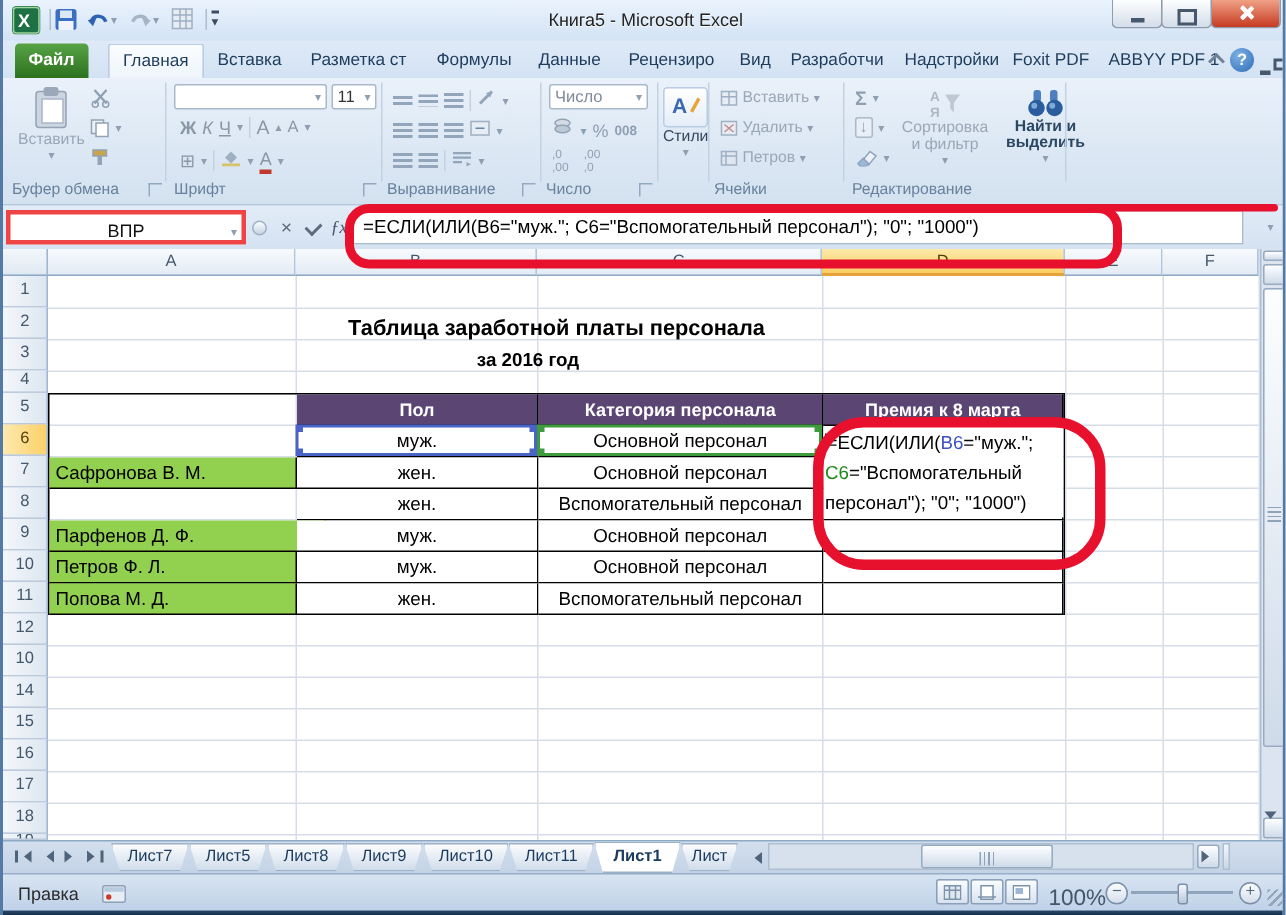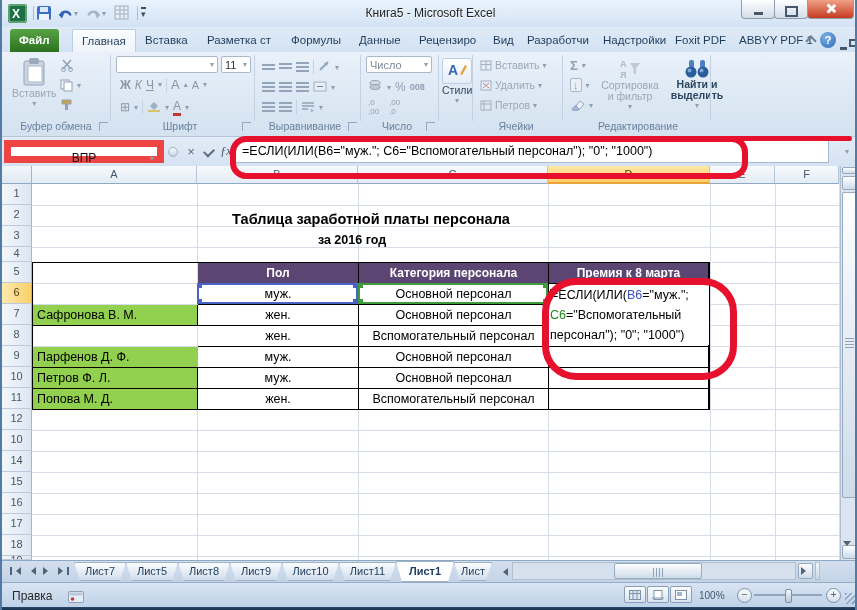--- a/index.html
+++ b/index.html
@@ -26,35 +26,35 @@
   .rtabs{left:0;top:27px;width:857px;height:25px;background:linear-gradient(#dfeaf7,#d3e2f3);}
   .rtab{position:absolute;top:2px;height:23px;line-height:23px;padding:0 9px;font-size:11.5px;color:#1e3c5c;}
   .rtab.active{background:linear-gradient(#fbfdfe,#eef4fb);border:1px solid #b9cde4;border-bottom:none;border-radius:2px 2px 0 0;}
   .rtab.file{background:linear-gradient(#57a345,#2c711f);color:#fff;font-weight:bold;border-radius:3px 3px 0 0;top:2px;}
   .chev{display:inline-block;width:6px;height:6px;border-left:2px solid #6f8196;border-top:2px solid #6f8196;transform:rotate(45deg);}
   .help{width:16px;height:16px;border-radius:50%;background:radial-gradient(circle at 35% 30%,#7cb0e4,#2f6db8);color:#fff;font-weight:bold;font-size:11px;}
 
   
   .ribbon{left:0;top:52px;width:857px;height:85px;background:linear-gradient(#eaf1fa,#dce8f4 55%,#d4e1ef);border-bottom:1px solid #b4c6dc;box-sizing:border-box;}
   .gdiv{position:absolute;top:3px;width:1px;height:66px;background:#c3d2e2;}
-  .glabel{position:absolute;top:68px;font-size:10.5px;color:#68829e;text-align:center;}
+  .glabel{position:absolute;top:68px;font-size:10.5px;color:#68829e;}
   .dlg{position:absolute;top:70px;width:8px;height:8px;border-left:1px solid #93a9c1;border-top:1px solid #93a9c1;}
   .gl{color:#8f9fb2;}
   .dd{font-size:8px;color:#8f9fb2;}
   .combo{position:absolute;height:17px;background:#fff;border:1px solid #aab9ca;border-radius:2px;font-size:11px;color:#7d8a9a;
          display:flex;align-items:center;padding:0 3px;justify-content:space-between;box-sizing:border-box;}
   .bars{display:inline-block;width:13px;height:10px;background:repeating-linear-gradient(#93a5ba 0 2px,transparent 2px 4px);}
   .btnletter{font-size:12px;color:#8a97a6;}
   .minirow{position:absolute;display:flex;align-items:center;gap:4px;}
   .bigbtn{position:absolute;display:flex;flex-direction:column;align-items:center;font-size:10.5px;color:#9aa7b5;}
   .cellrow{position:absolute;display:flex;align-items:center;gap:3px;font-size:10.5px;color:#9aa7b5;}
 
   
   .fbar{left:0;top:137px;width:857px;height:29px;background:linear-gradient(#e2ecf8,#d5e2f1);}
-  .nbox{left:2px;top:140px;width:160px;height:23px;background:#fff;border:7px solid #ef4444;box-sizing:border-box;}
+  .nbox{left:2px;top:140px;width:160px;height:23px;background:#fff;border:3px solid #ef4444;box-sizing:border-box;}
   .nbox .v{width:100%;text-align:center;top:4px;font-size:12px;color:#111;}
   .nbox .arr{right:3px;top:7px;}
   .fbtn{position:absolute;top:141px;width:18px;height:21px;font-size:12px;}
   .ffield{left:233px;top:140px;width:594px;height:23px;background:#fff;border:1px solid #a8bccf;box-sizing:border-box;}
   .ftext{left:240px;top:144px;font-size:12.5px;color:#000;}
   .check{display:inline-block;width:8px;height:5px;border-left:2px solid #5e6c7b;border-bottom:2px solid #5e6c7b;transform:rotate(-45deg);}
   .fxg{font-size:12px;color:#44566b;font-style:italic;font-family:"Liberation Serif",serif;}
 
   
   .corner{left:0;top:166px;width:30px;height:18px;background:linear-gradient(#f3f7fb,#dfe8f2);border-right:1px solid #9eb6ce;border-bottom:1px solid #8ea9c4;box-sizing:border-box;}
@@ -574,21 +574,21 @@
         <rect x="2" y="0.5" width="8" height="9" fill="#fff" stroke="#7d93ac"></rect>
         <path d="M0 8 h12" stroke="#7d93ac"></path>
       </svg>
     </div>
   <div class="vbtn flexc" style="left:668px">
       <svg width="12" height="10">
         <rect x="0.5" y="0.5" width="11" height="9" fill="#fff" stroke="#7d93ac"></rect>
         <rect x="2" y="2" width="5" height="4" fill="#9db7d8"></rect>
       </svg>
     </div>
-  <span class="t" style="left:697px;top:590px;font-size:10px;color:#44566b">100%</span>
+  <span class="t" style="left:697px;top:590px;font-size:15px;color:#44566b">100%</span>
   <div class="zcirc" style="left:735px">−</div>
   <div class="ztrack" style="left:752px;width:68px"></div>
   <div class="abs" style="left:785px;top:590px;width:1px;height:10px;background:#7b90a8"></div>
   <div class="zthumb" style="left:783px"></div>
   <div class="zcirc" style="left:824px">+</div>
   <div class="abs" style="left:843px;top:593px;width:11px;height:11px;background:repeating-linear-gradient(135deg,#93a6bd 0 1.5px,transparent 1.5px 4px)"></div>
   <div class="abs botedge"></div>
 
 </div>
 

